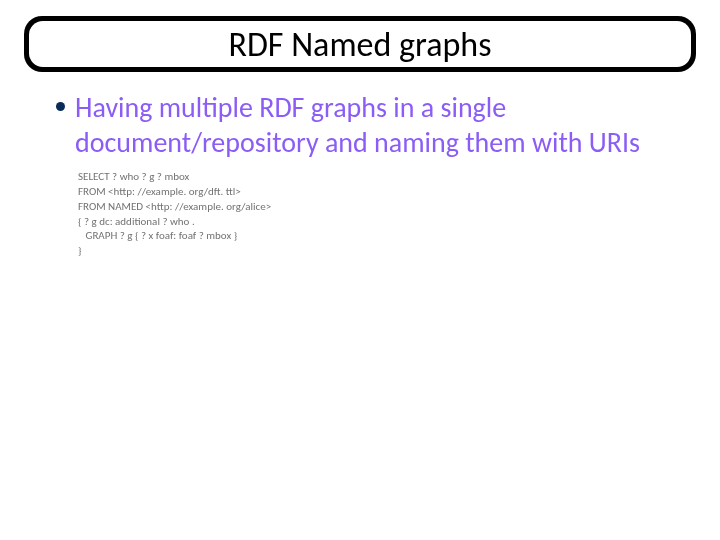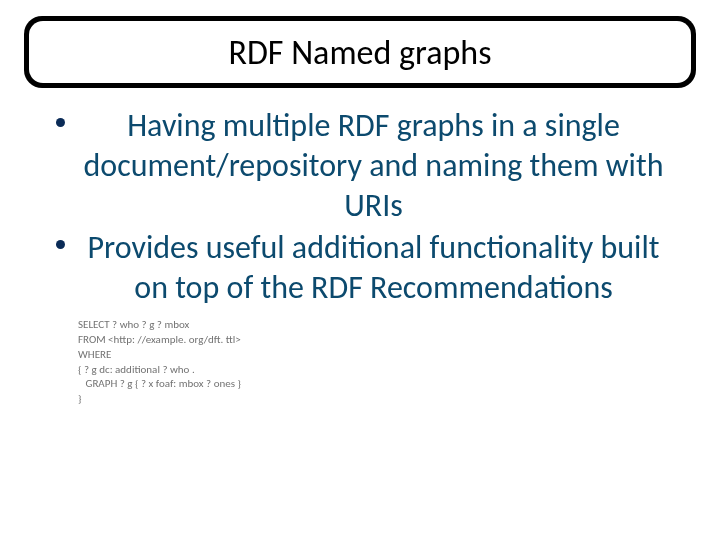--- a/index.html
+++ b/index.html
@@ -7,21 +7,21 @@
   .slide {
     width: 720px;
     height: 540px;
     background: #fff;
     position: relative;
     padding: 10px 18px;
   }
   .title-band {
     background: #000;
     border-radius: 18px;
-    height: 72px;
+    height: 56px;
     display: flex;
     align-items: center;
     justify-content: center;
     margin: 6px 6px 18px 6px;
   }
   .title-inner {
     background: #fff;
     border-radius: 14px;
     width: calc(100% - 10px);
     height: calc(100% - 10px);
@@ -45,24 +45,23 @@
   .dot {
     width: 9px;
     height: 9px;
     border-radius: 50%;
     background: #0a2b57;
     flex: 0 0 auto;
     margin-top: 12px;
     margin-right: 10px;
   }
   .bullet-text {
-    font-size: 32px;
+    font-size: 28px;
     line-height: 1.25;
-    color: #0c4a6e;
-    text-align: center;
+    color: #8b5cf6;
   }
   .code-block {
     margin: 10px 0 0 60px;
     font-size: 11px;
     line-height: 1.35;
     color: #737373;
     font-family: Calibri, "Segoe UI", Arial, sans-serif;
   }
   .code-line { white-space: pre; }
 </style>
@@ -75,28 +74,24 @@
     <div class="title-inner">
       <div class="title-text">RDF Named graphs</div>
     </div>
   </div>
 
   <div class="bullets">
     <div class="bullet">
       <div class="dot"></div>
       <div class="bullet-text">Having multiple RDF graphs in a single document/repository and naming them with URIs</div>
     </div>
-    <div class="bullet">
-      <div class="dot"></div>
-      <div class="bullet-text">Provides useful additional functionality built on top of the RDF Recommendations</div>
-    </div>
   </div>
 
   <div class="code-block">
     <div class="code-line">SELECT ? who ? g ? mbox</div>
     <div class="code-line">FROM &lt;http: //example. org/dft. ttl&gt;</div>
-    <div class="code-line">WHERE</div>
+    <div class="code-line">FROM NAMED &lt;http: //example. org/alice&gt;</div>
     <div class="code-line">{ ? g dc: additional ? who .</div>
-    <div class="code-line">   GRAPH ? g { ? x foaf: mbox ? ones }</div>
+    <div class="code-line">   GRAPH ? g { ? x foaf: foaf ? mbox }</div>
     <div class="code-line">}</div>
   </div>
 
 </div>
 
 </body></html>

